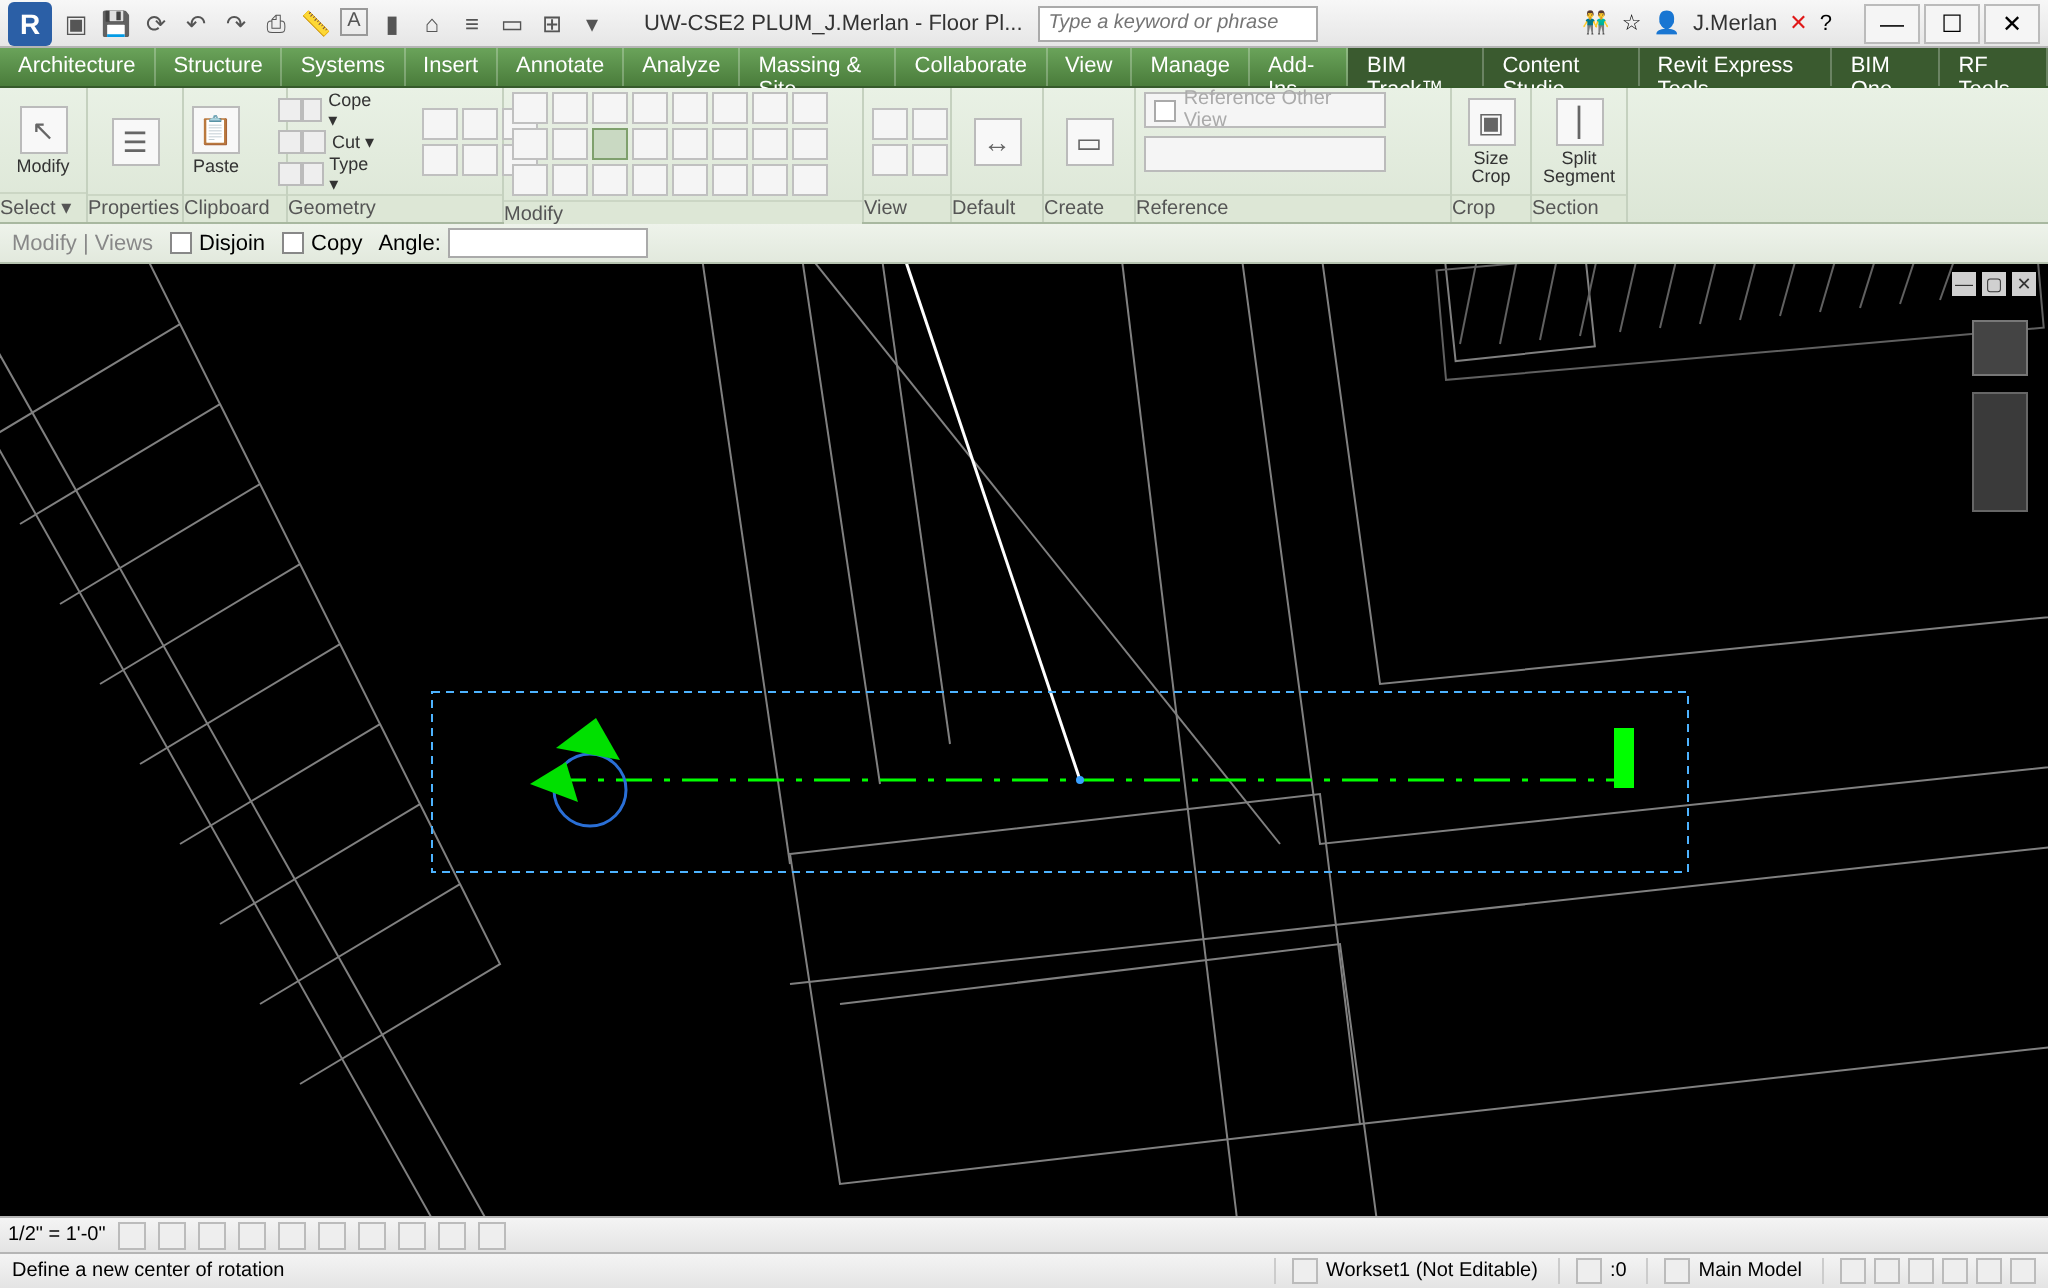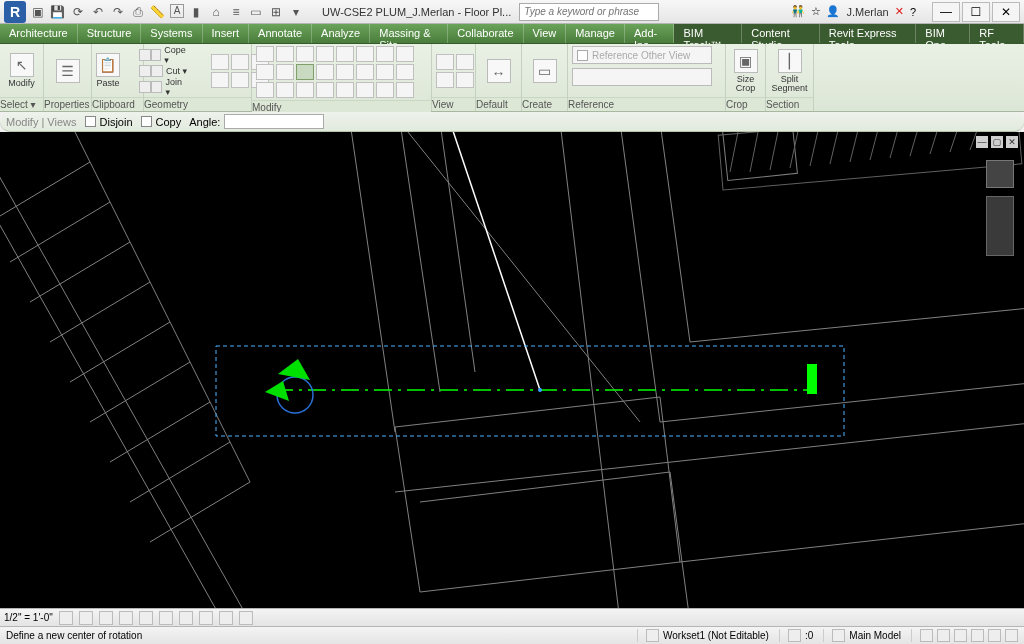--- a/index.html
+++ b/index.html
@@ -30,25 +30,25 @@
 .big-btn { width: 40px; height: 48px; display: flex; flex-direction: column; align-items: center; justify-content: center; gap: 2px; }
 .big-btn .ic { width: 24px; height: 24px; background: #f8f8f8; border: 1px solid #bbb; display: flex; align-items: center; justify-content: center; font-size: 14px; color: #666; }
 .big-btn .lbl { font-size: 9px; color: #333; text-align: center; line-height: 1; }
 .sm-row { display: flex; flex-direction: column; gap: 1px; }
 .sm-btn { height: 15px; display: flex; align-items: center; gap: 3px; padding: 0 3px; font-size: 9px; color: #333; }
 .sm-btn .ic { width: 12px; height: 12px; background: #eee; border: 1px solid #bbb; }
 .grid-icons { display: grid; grid-template-columns: repeat(3,18px); grid-auto-rows: 16px; gap: 2px; }
 .grid-icons .ic { width: 18px; height: 16px; background: #f5f5f5; border: 1px solid #c0c0c0; }
 .grid-icons .ic.active { background: #c9d9c2; border-color: #7fa06d; }
 .dim { color: #aaa; }
-.ref-box { width: 140px; height: 18px; border: 1px solid #bbb; background: #f5f5f5; display: flex; align-items: center; padding: 0 4px; font-size: 10px; color: #aaa; }
+.ref-box { width: 121px; height: 18px; border: 1px solid #bbb; background: #f5f5f5; display: flex; align-items: center; padding: 0 4px; font-size: 10px; color: #aaa; }
 .ref-chk { width: 11px; height: 11px; border: 1px solid #aaa; background: #fff; margin-right: 4px; }
 
 
-.options-bar { height: 20px; background: linear-gradient(#eef3eb,#e2e9dd); border-bottom: 1px solid #b5c2ae; display: flex; align-items: center; font-size: 11px; padding: 0 6px; gap: 8px; border-radius: 10px; }
+.options-bar { height: 20px; background: linear-gradient(#eef3eb,#e2e9dd); border-bottom: 1px solid #b5c2ae; display: flex; align-items: center; font-size: 11px; padding: 0 6px; gap: 8px; }
 .options-bar .grp { display: flex; align-items: center; gap: 4px; }
 .options-bar .mode { color: #888; }
 .chk { width: 11px; height: 11px; border: 1px solid #888; background: #fff; }
 .angle-input { width: 100px; height: 15px; border: 1px solid #aaa; background: #fff; }
 .highlight-box { border: 3px solid #e01818; padding: 2px 6px; display: flex; align-items: center; gap: 6px; height: 26px; margin-top: -3px; margin-bottom: -3px; }
 .place-btn { border: 1px solid #3399ff; background: #e6f2ff; padding: 0 6px; height: 16px; font-size: 10px; }
 .default-btn { border: 1px solid #bbb; background: #eee; color: #999; padding: 0 6px; height: 16px; font-size: 10px; }
 .cursor-icon { position: relative; left: -2px; top: 6px; font-size: 13px; color: #222; pointer-events: none; }
 
 
@@ -170,21 +170,21 @@
         <div class="sm-btn">
             <span class="ic"></span>
             <span>Cope ▾</span>
           </div>
         <div class="sm-btn">
             <span class="ic"></span>
             <span>Cut ▾</span>
           </div>
         <div class="sm-btn">
             <span class="ic"></span>
-            <span>Join ▾</span>
+            <span>Type ▾</span>
           </div>
       </div>
       <div class="grid-icons">
         <div class="ic"></div>
           <div class="ic"></div>
           <div class="ic"></div>
         <div class="ic"></div>
           <div class="ic"></div>
           <div class="ic"></div>
       </div>

